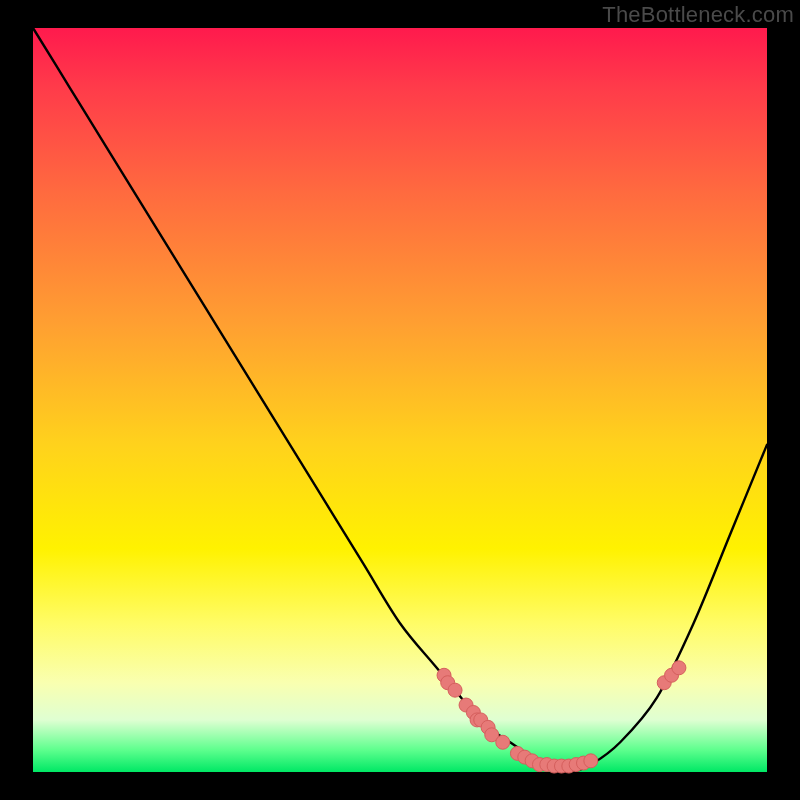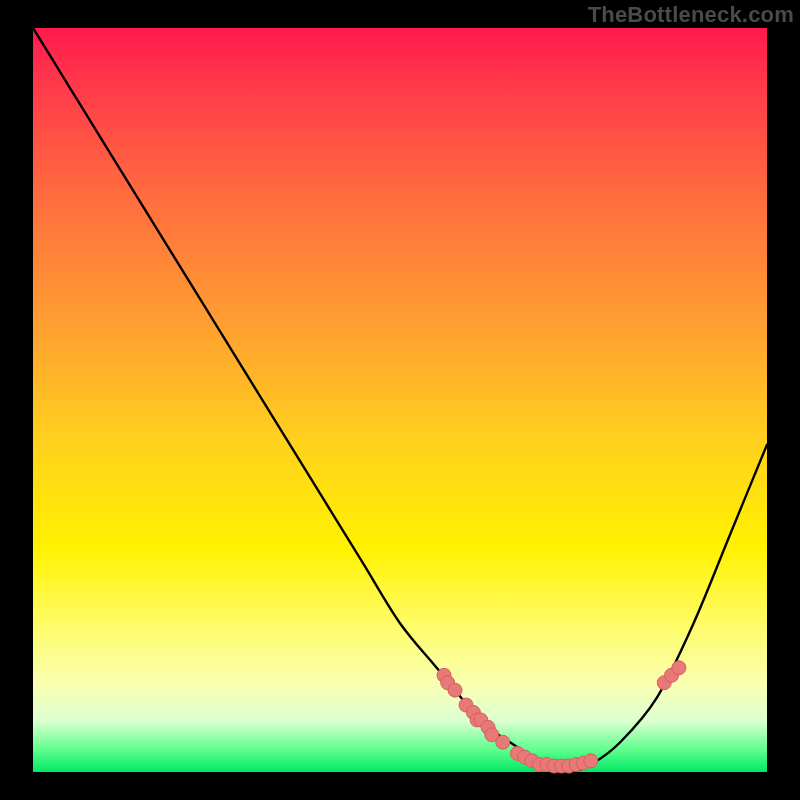--- a/index.html
+++ b/index.html
@@ -16,21 +16,21 @@
     width: 800px;
     height: 800px;
     background: #000;
   }
   .watermark {
     position: absolute;
     top: 2px;
     right: 6px;
     color: #4a4a4a;
     font-size: 22px;
-    font-weight: 700;
+    font-weight: 400;
     letter-spacing: 0.2px;
     z-index: 10;
   }
   .plot {
     position: absolute;
     left: 33px;
     top: 28px;
     width: 734px;
     height: 744px;
     background: linear-gradient(

